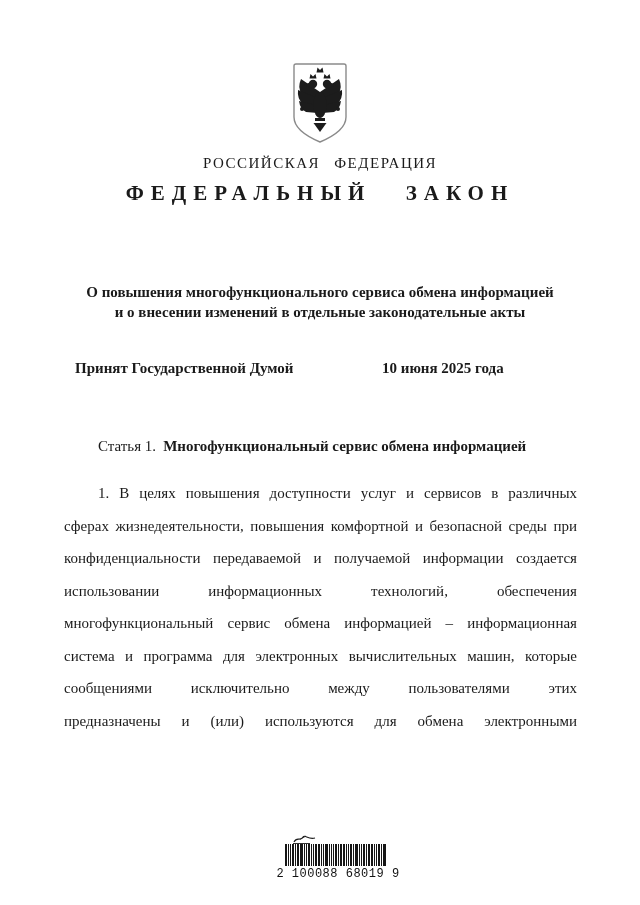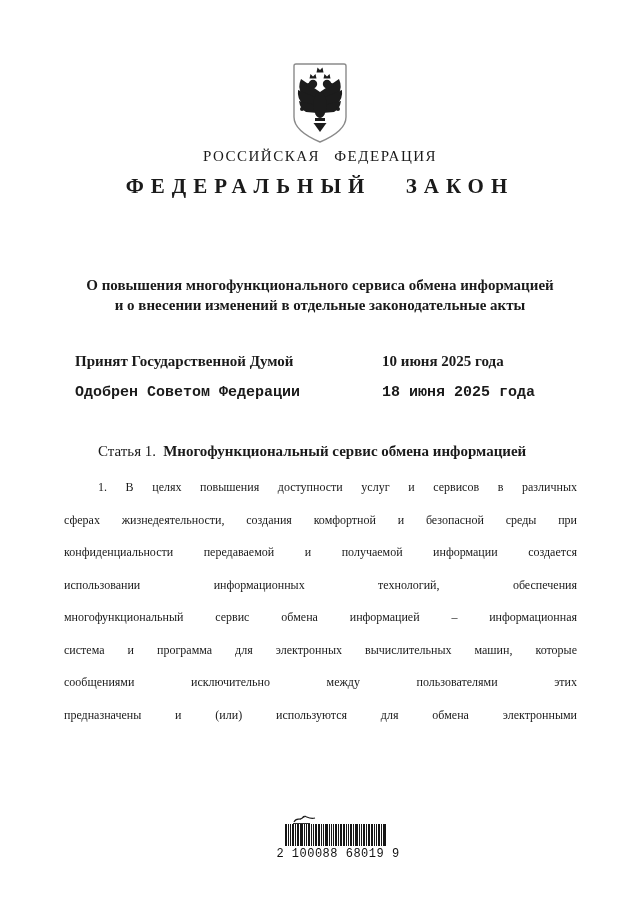--- a/index.html
+++ b/index.html
@@ -10,20 +10,21 @@
     height: 905px;
     margin: 0 auto;
     background: #ffffff;
     font-family: "Liberation Serif", "DejaVu Serif", serif;
     color: #1a1a1a;
     padding-top: 62px;
     overflow: hidden;
   }
   .emblem { height: 86px; text-align: center; }
   .country {
+    margin-top: 7px;
     text-align: center;
     font-size: 15px;
     letter-spacing: 1.5px;
     word-spacing: 9px;
   }
   .law-type {
     margin-top: 9px;
     text-align: center;
     font-size: 21px;
     font-weight: bold;
@@ -40,44 +41,44 @@
   }
   .adoption { margin-top: 37px; padding-left: 75px; padding-right: 70px; font-weight: bold; }
   .adoption .row { display: flex; font-size: 15px; line-height: 19px; }
   .adoption .row + .row { margin-top: 12px; }
   .adoption .lbl { width: 307px; flex: none; }
   .mono-row {
     font-family: "Liberation Mono", "DejaVu Sans Mono", monospace;
     font-size: 13.5px;
   }
   .article-heading {
-    margin-top: 41px;
+    margin-top: 60px;
     padding-left: 64px;
     padding-right: 70px;
     text-indent: 34px;
     font-size: 15px;
   }
   .article-heading b { margin-left: 7px; }
   .body-text {
-    margin-top: 20px;
+    margin-top: 30px;
     padding-left: 64px;
     padding-right: 63px;
-    font-size: 12px;
+    font-size: 15px;
   }
   .body-text .line {
     height: 32.5px;
     text-align: justify;
     text-align-last: justify;
     white-space: nowrap;
   }
   .body-text .line.first { text-indent: 34px; }
   .barcode-block {
     position: absolute;
     left: 275px;
-    top: 812px;
+    top: 832px;
     width: 126px;
   }
   .squiggle { margin-left: 16px; height: 12px; }
   .bars { margin-left: 10px; height: 22px; font-size: 0; white-space: nowrap; }
   .bars span { display: inline-block; height: 22px; background: #161616; margin-right: 1px; vertical-align: top; }
   .barcode-number {
     margin-top: 1px;
     text-align: center;
     font-family: "Liberation Mono", "DejaVu Sans Mono", monospace;
     font-size: 12px;
@@ -123,33 +124,29 @@
   <div class="law-title">
     <div>О повышения многофункционального сервиса обмена информацией</div>
     <div>и о внесении изменений в отдельные законодательные акты</div>
   </div>
 
   <div class="adoption">
     <div class="row">
       <span class="lbl">Принят Государственной Думой</span>
       <span class="val">10 июня 2025 года</span>
     </div>
-    <div class="row mono-row">
-      <span class="lbl">Одобрен Советом Федерации</span>
-      <span class="val">18 июня 2025 года</span>
-    </div>
   </div>
 
   <div class="article-heading">
     <span>Статья 1.</span><b>Многофункциональный сервис обмена информацией</b>
   </div>
 
   <div class="body-text">
     <div class="line first">1. В целях повышения доступности услуг и сервисов в различных</div>
-    <div class="line">сферах жизнедеятельности, создания комфортной и безопасной среды при</div>
+    <div class="line">сферах жизнедеятельности, повышения комфортной и безопасной среды при</div>
     <div class="line">конфиденциальности передаваемой и получаемой информации создается</div>
     <div class="line">использовании информационных технологий, обеспечения</div>
     <div class="line">многофункциональный сервис обмена информацией – информационная</div>
     <div class="line">система и программа для электронных вычислительных машин, которые</div>
     <div class="line">сообщениями исключительно между пользователями этих</div>
     <div class="line">предназначены и (или) используются для обмена электронными</div>
   </div>
 
   <div class="barcode-block">
     <div class="squiggle">

